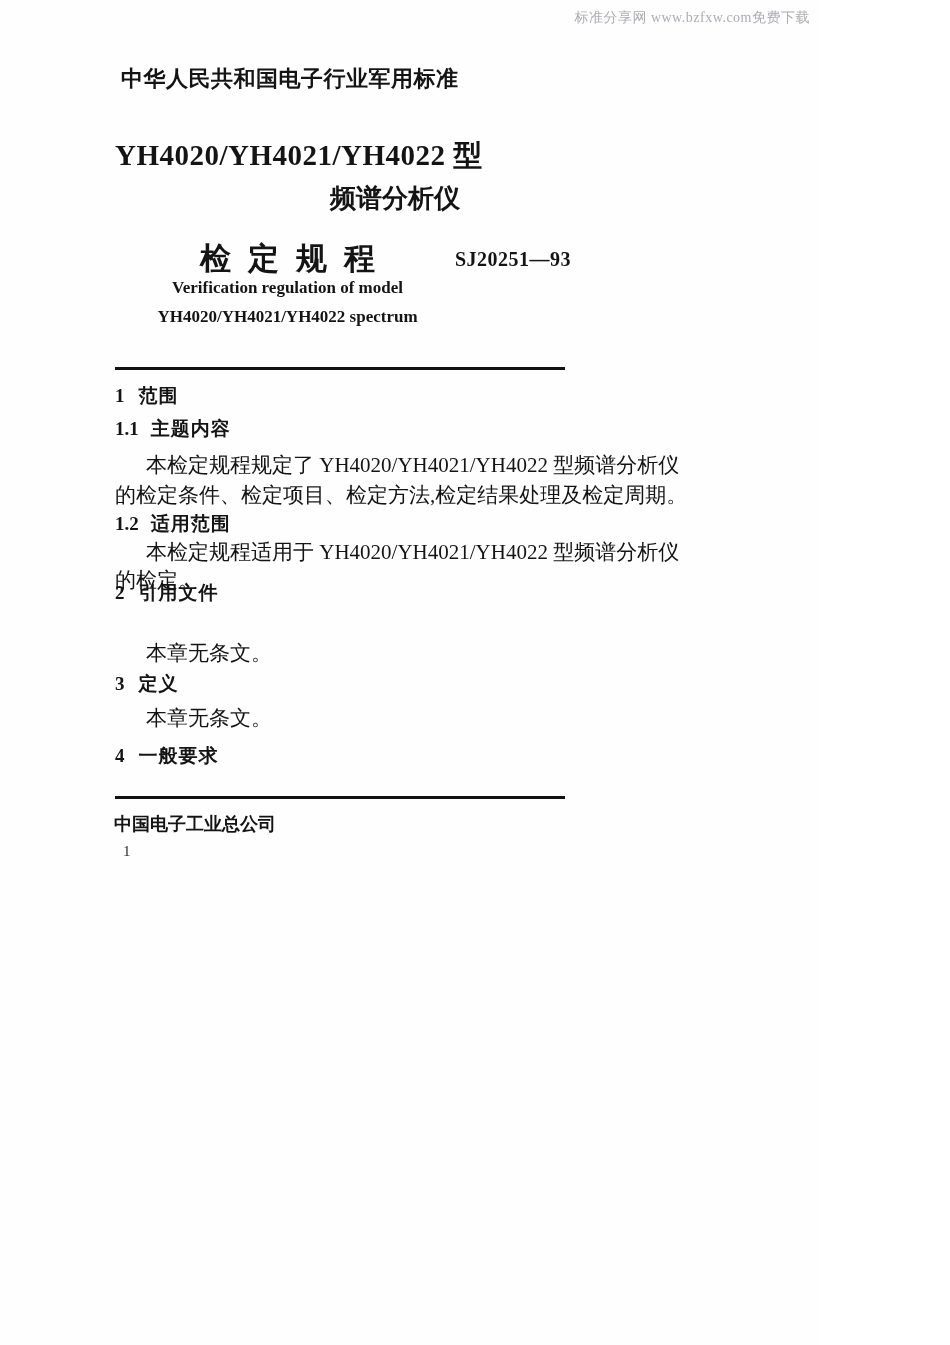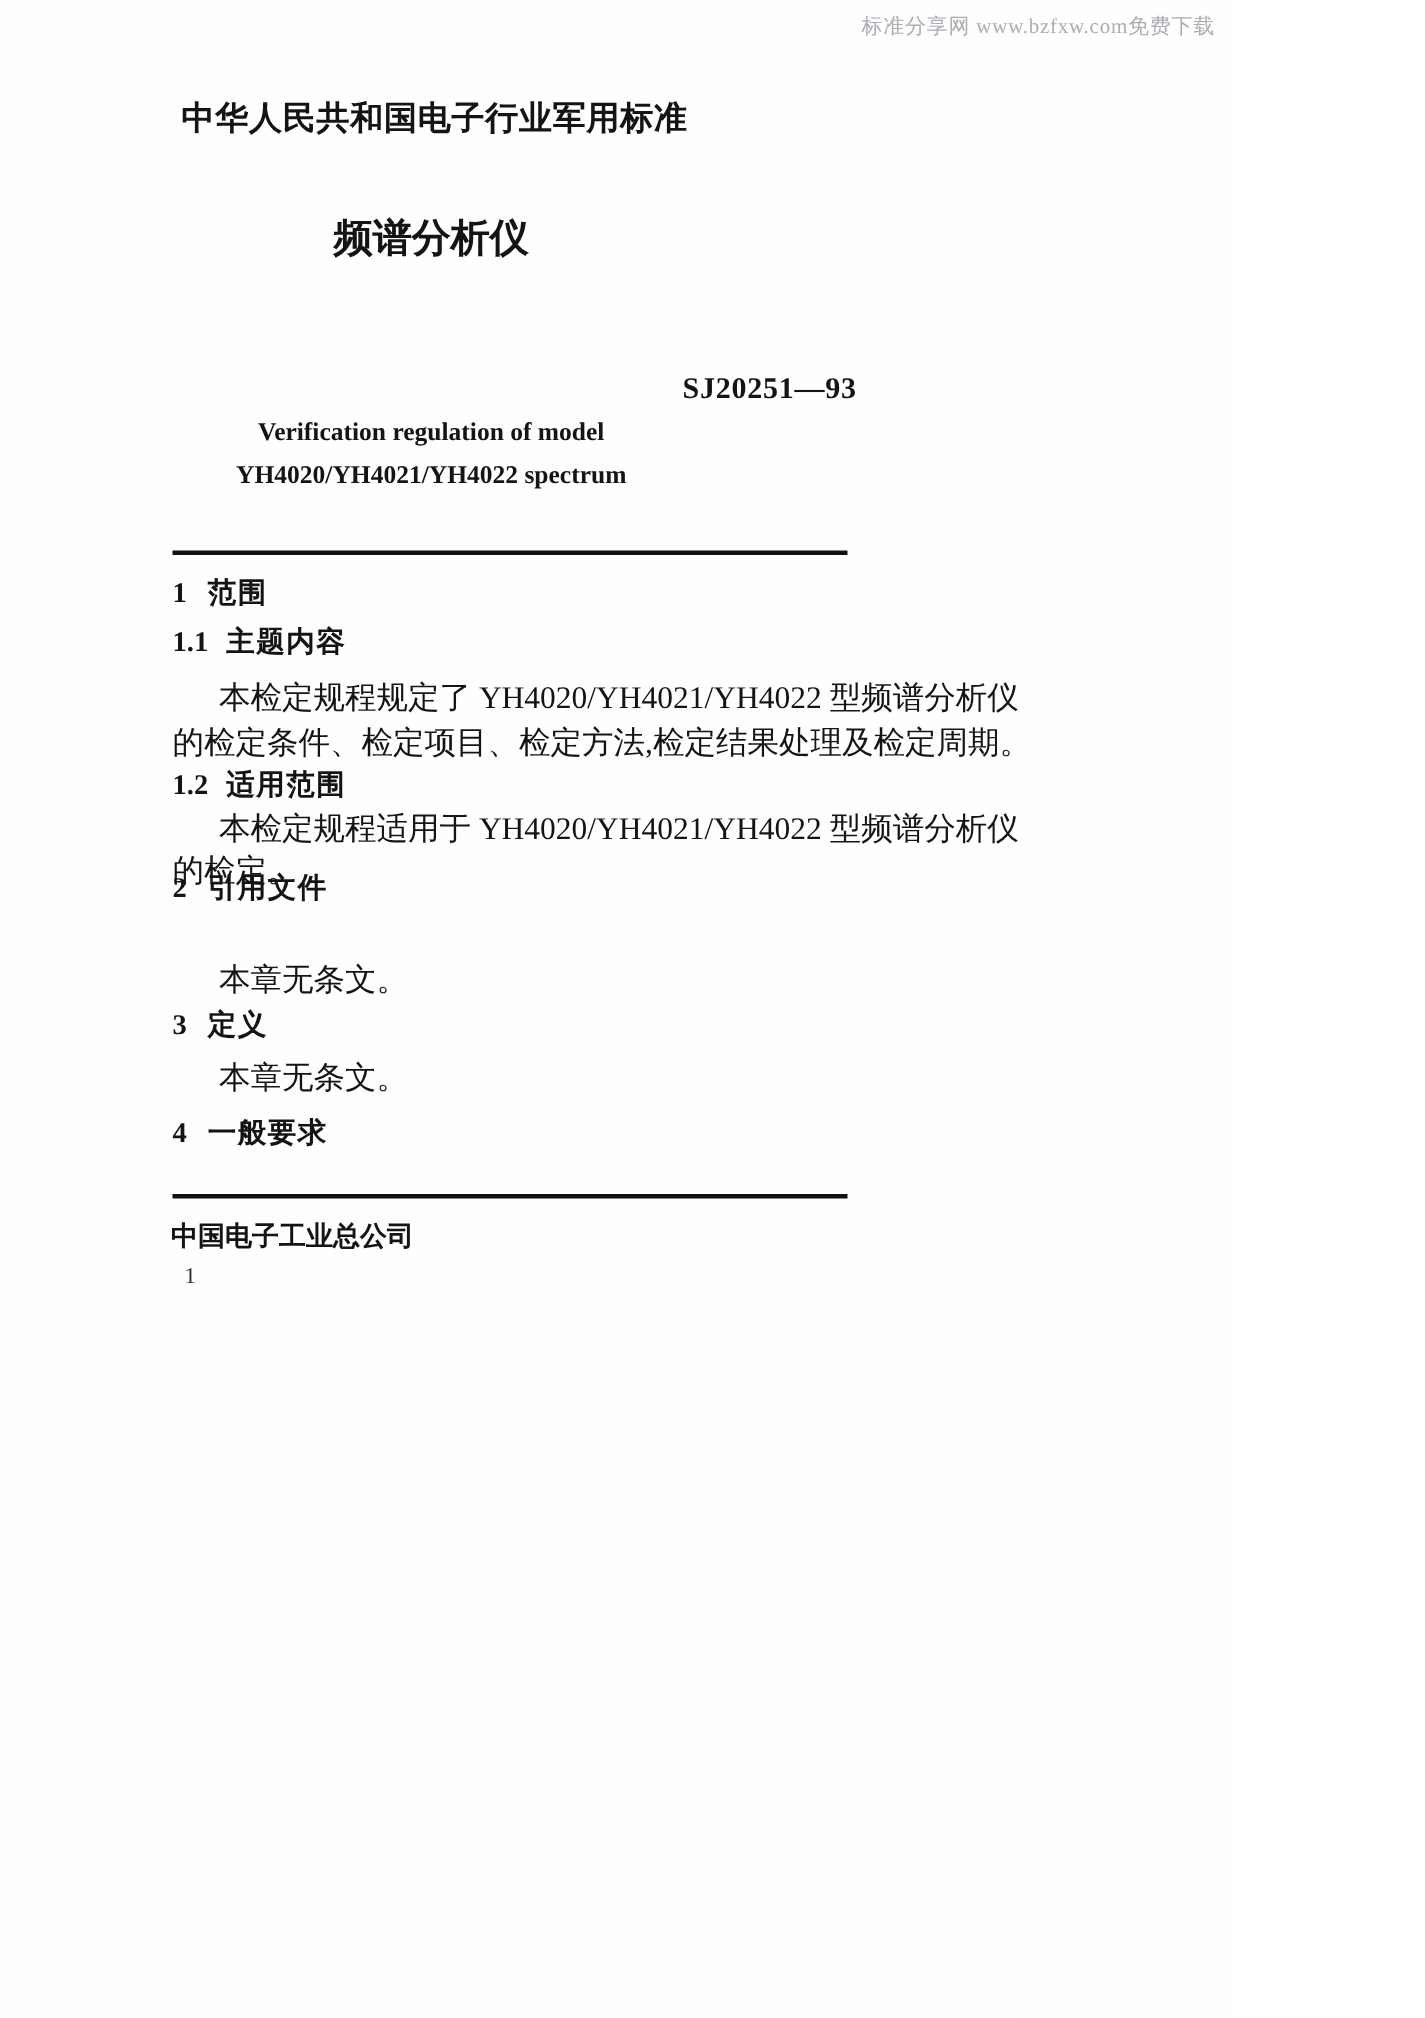--- a/index.html
+++ b/index.html
@@ -45,20 +45,21 @@
     font-size: 29px;
     letter-spacing: 0.5px;
     white-space: nowrap;
   }
   .t-product {
     margin-top: 5px;
     font-family: "Liberation Sans", sans-serif;
     font-weight: 700;
     font-size: 26px;
     white-space: nowrap;
+    text-align: right;
   }
   .t-doctype {
     margin-top: 22px;
     font-family: "Liberation Sans", sans-serif;
     font-weight: 700;
     font-size: 31px;
     letter-spacing: 17px;
     padding-left: 17px; 
     white-space: nowrap;
   }
@@ -154,21 +155,23 @@
 </head>
 <body>
 
 <div class="page">
 
   <div class="watermark">标准分享网 www.bzfxw.com免费下载</div>
 
   <div class="std-class">中华人民共和国电子行业军用标准</div>
 
   <div class="title-block">
+    <div class="t-model">YH4020/YH4021/YH4022 型</div>
     <div class="t-product">频谱分析仪</div>
+    <div class="t-doctype">检定规程</div>
   </div>
 
   <div class="std-number">SJ20251—93</div>
 
   <div class="english-block">
     <div>Verification regulation of model</div>
     <div>YH4020/YH4021/YH4022 spectrum</div>
   </div>
 
   <div class="rule rule-top"></div>

